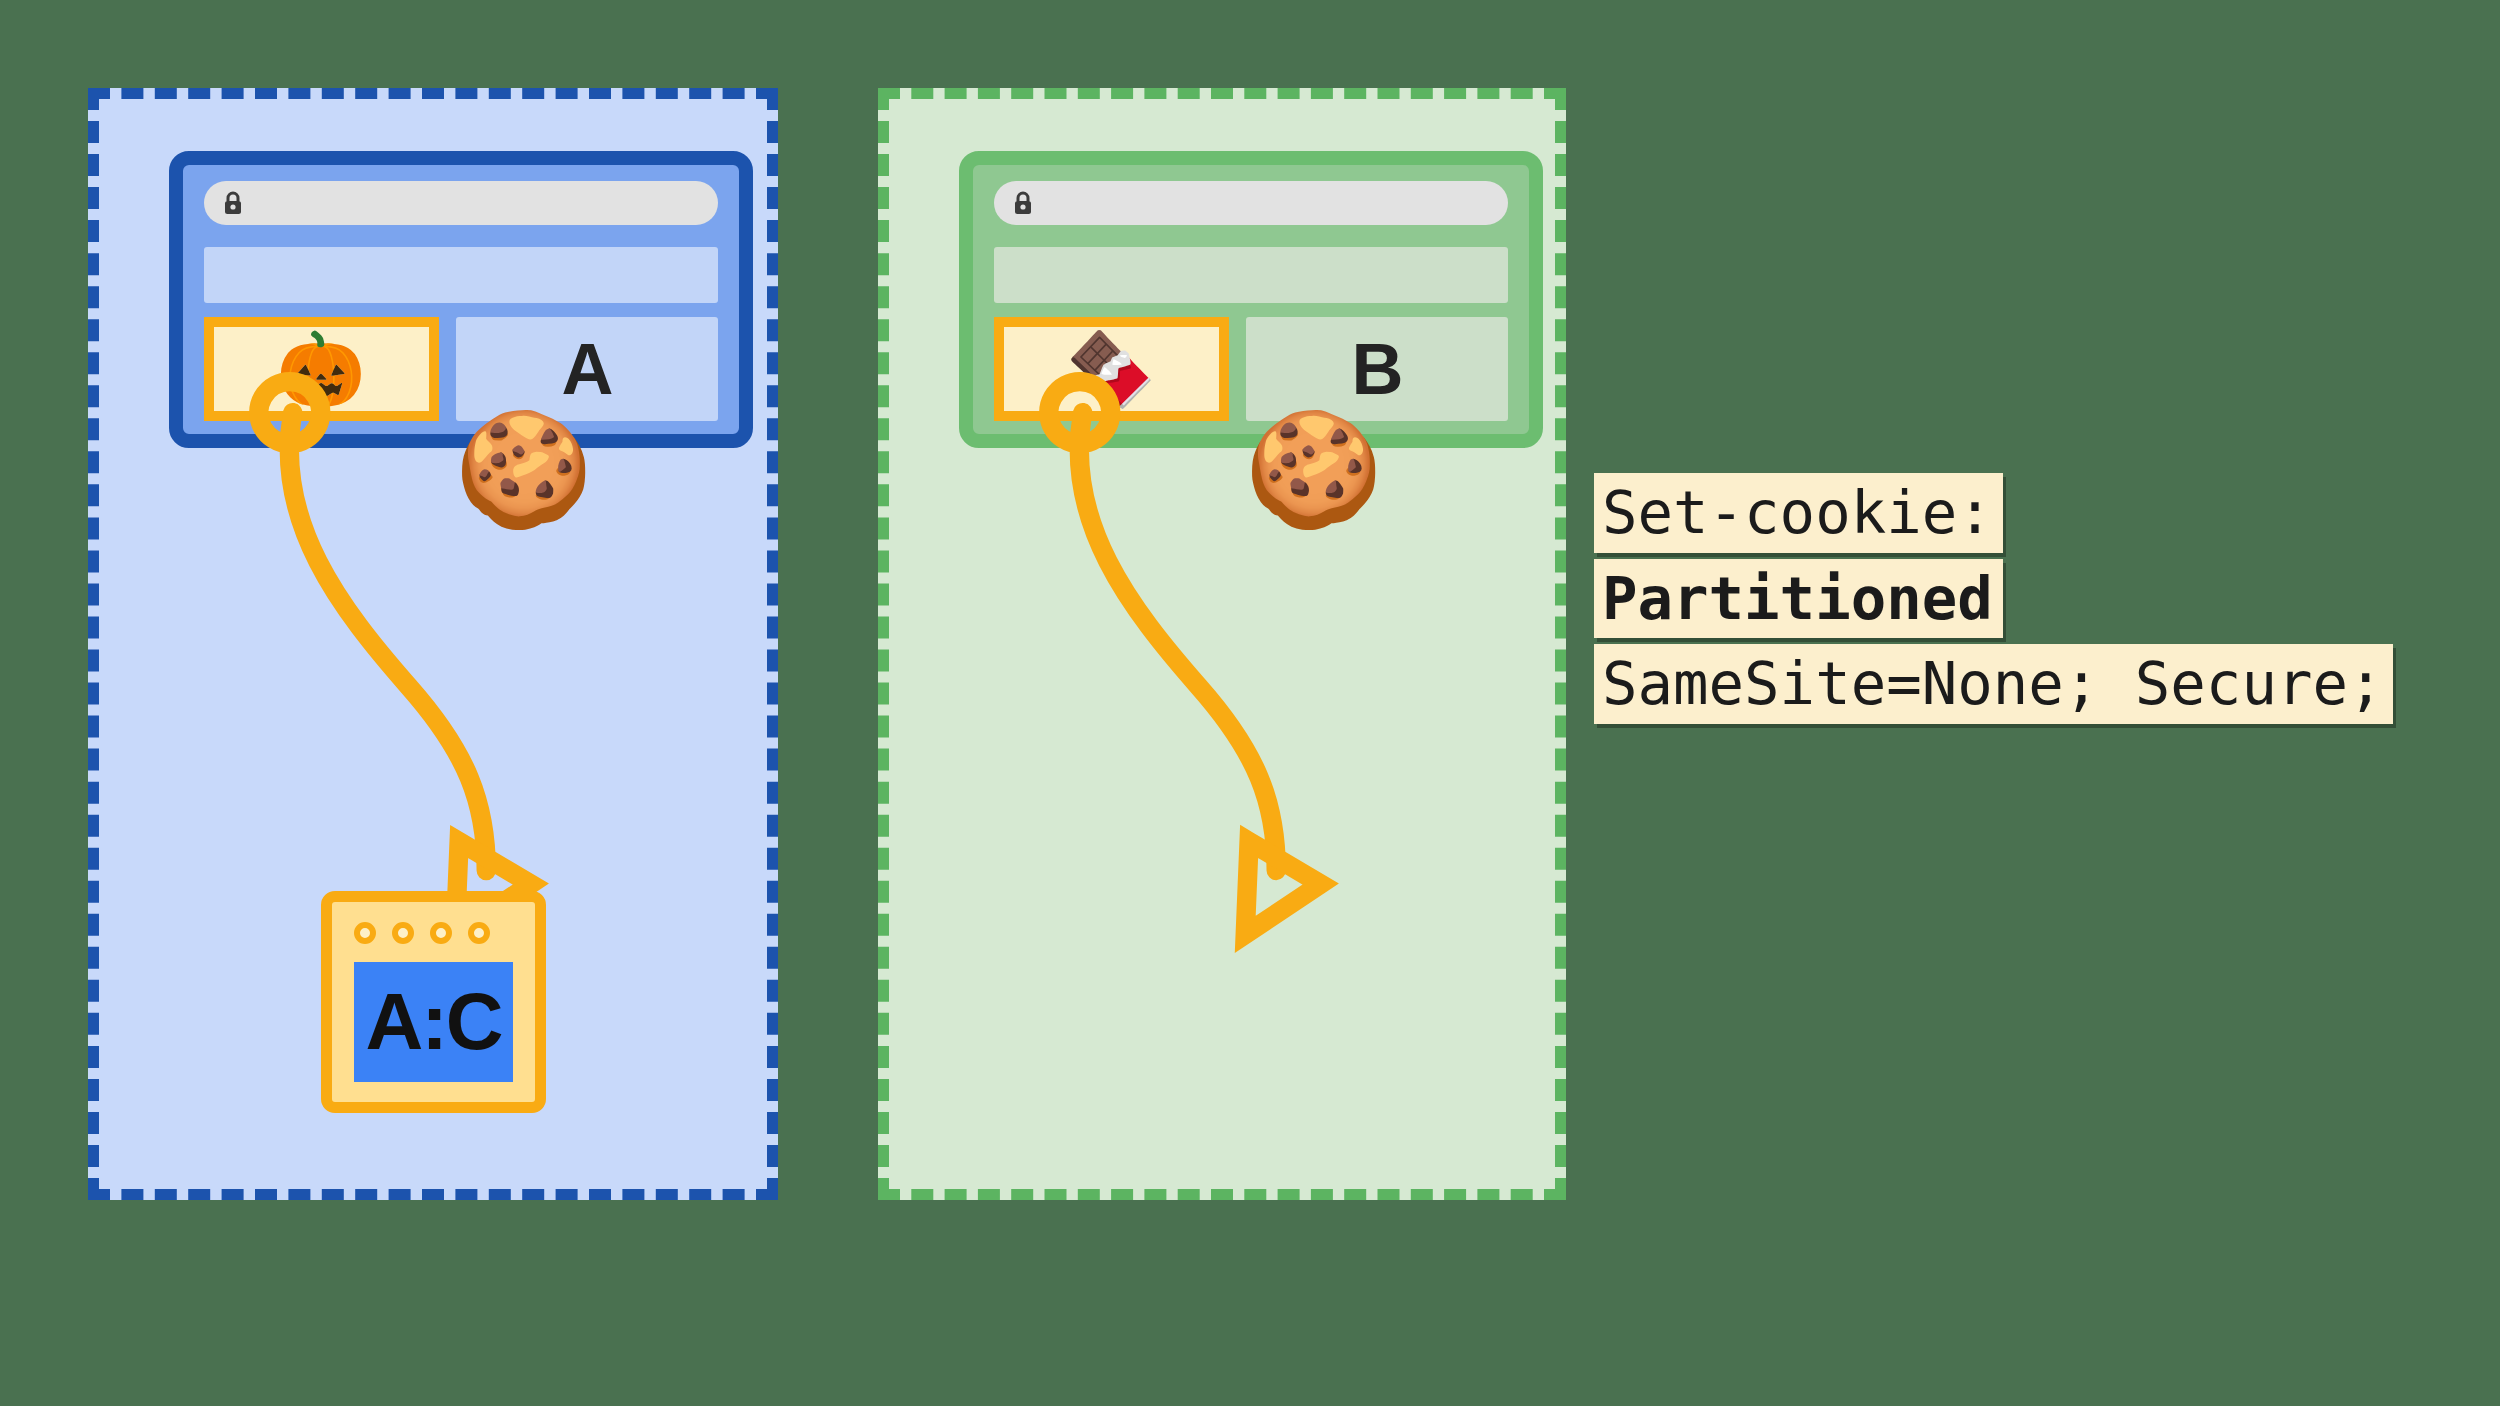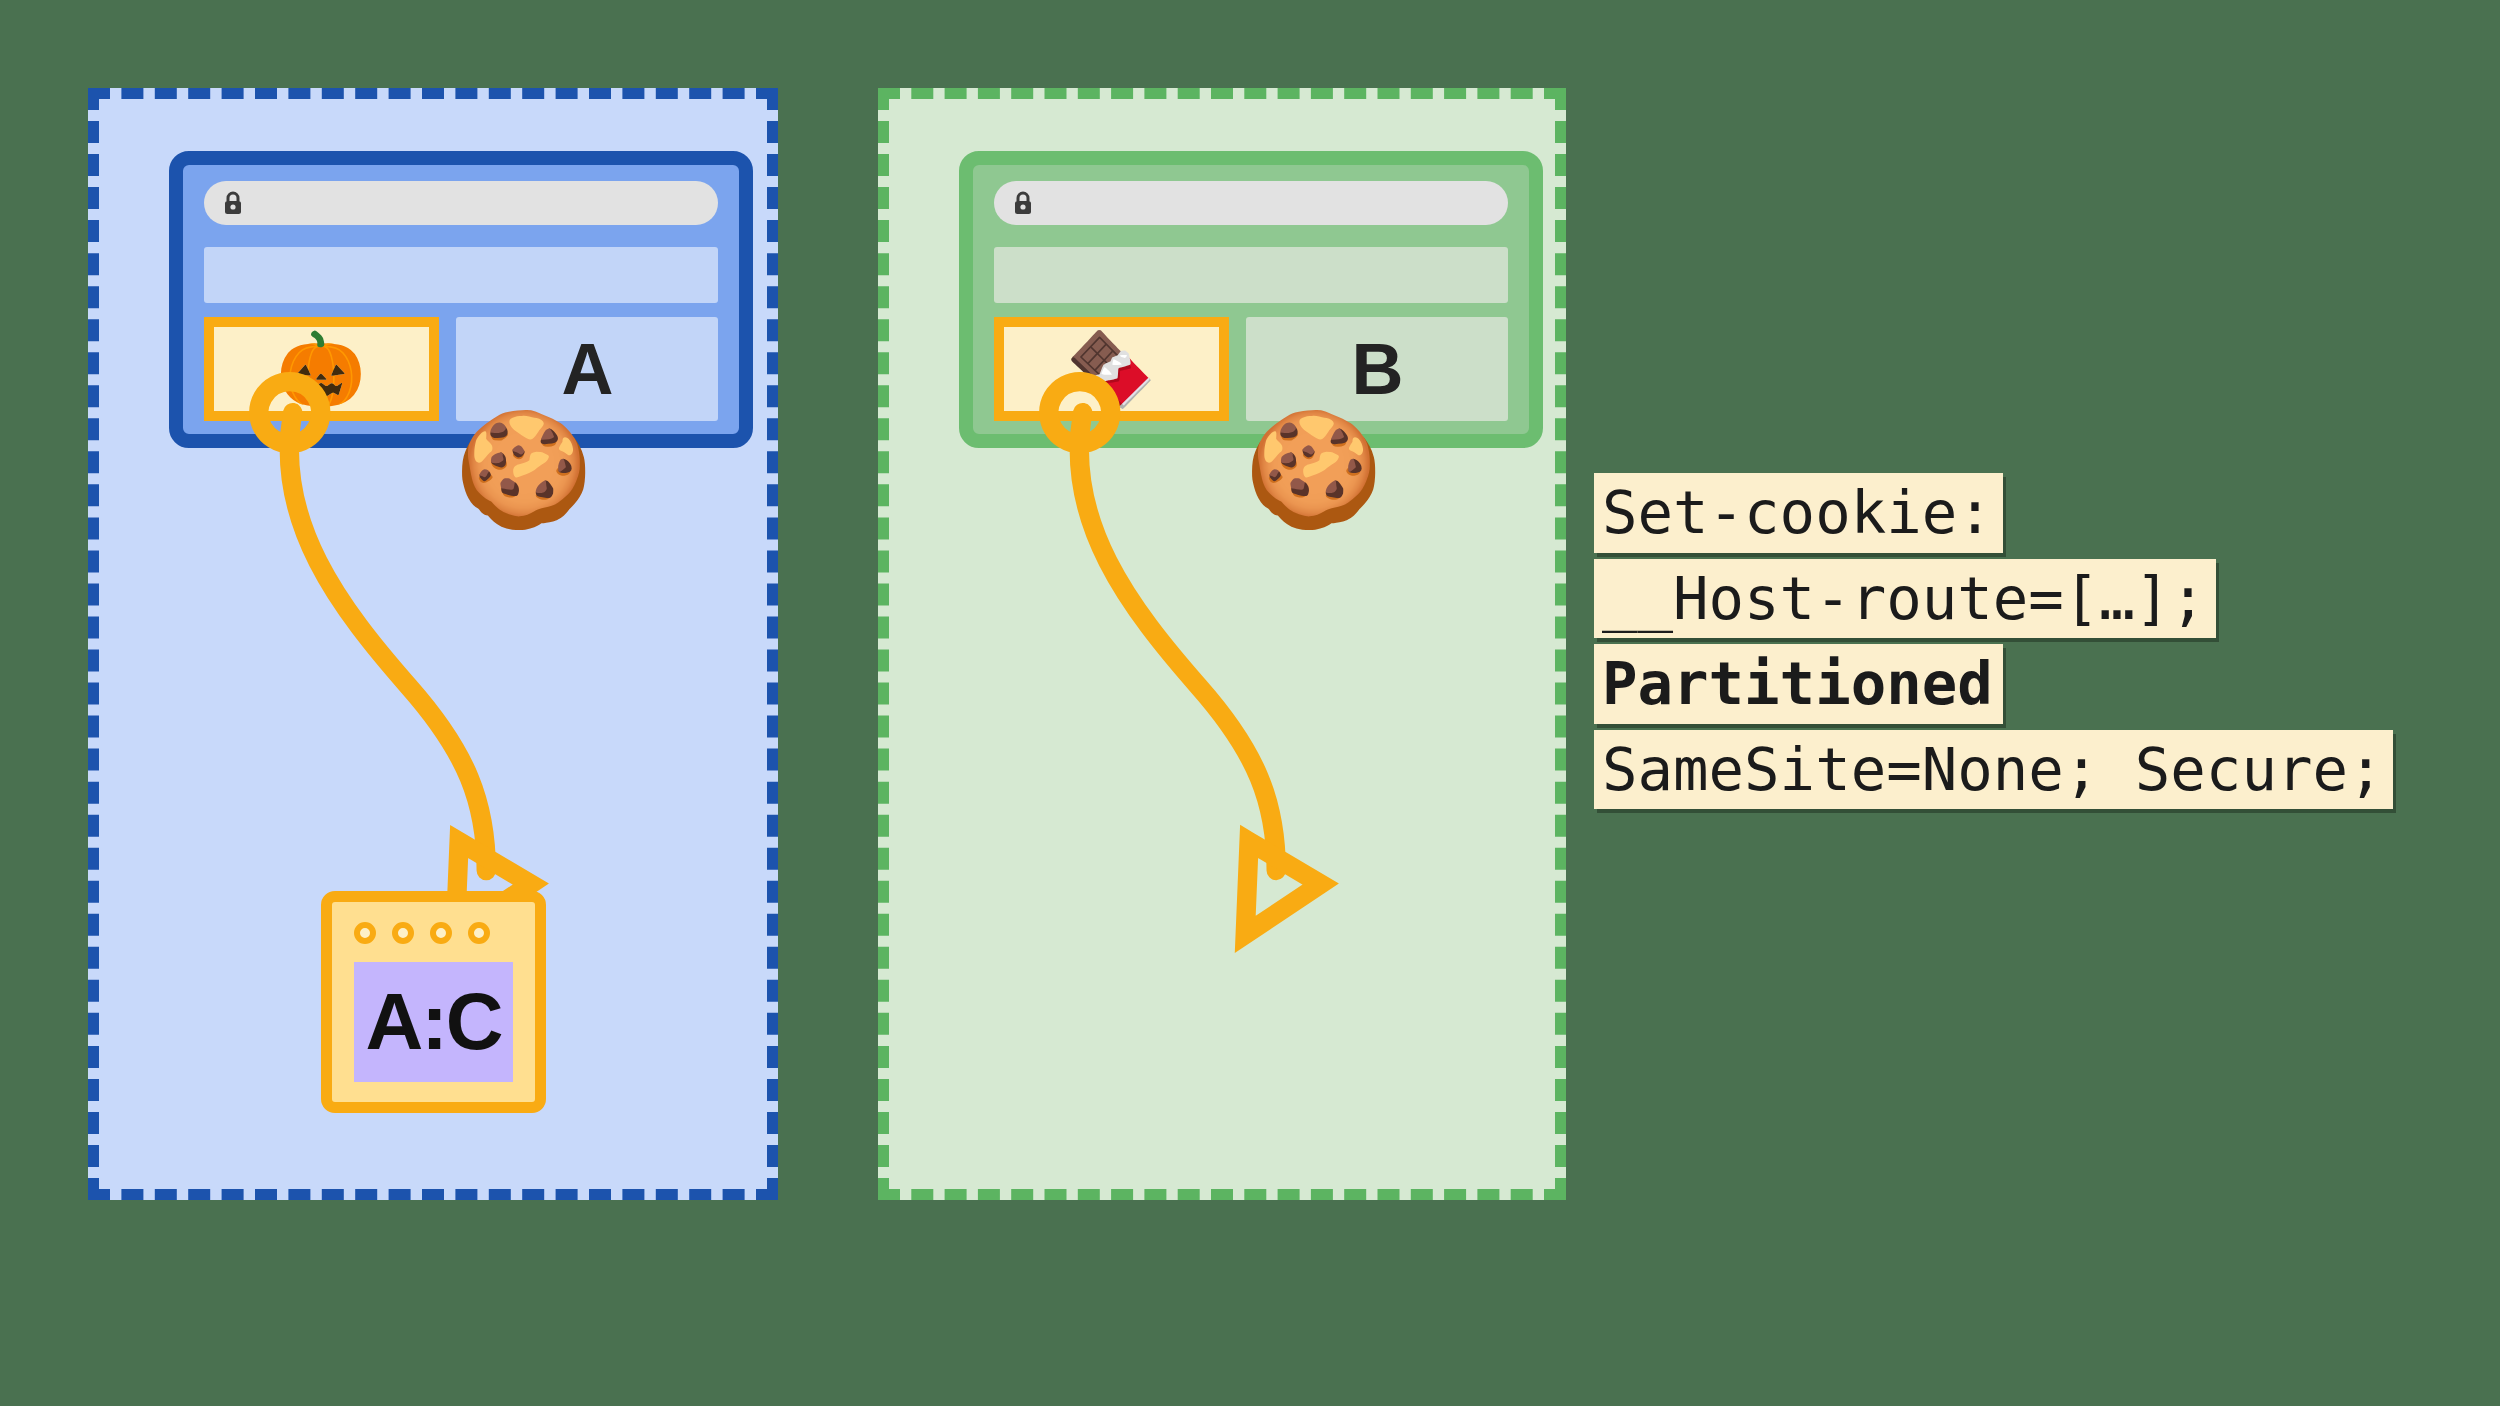--- a/index.html
+++ b/index.html
@@ -194,21 +194,21 @@
     box-sizing: border-box;
     border: 6px solid #f9ab13;
     background: #fdf0c8;
   }
   .storage-screen {
     position: absolute;
     left: 22px;
     right: 22px;
     top: 60px;
     bottom: 20px;
-    background: #c4b5fd;
+    background: #3b82f6;
     display: flex;
     align-items: center;
     justify-content: center;
   }
   .storage-screen span {
     font-size: 80px;
     font-weight: bold;
     color: #111111;
     line-height: 1;
     letter-spacing: -2px;
@@ -327,18 +327,17 @@
       </g>
       <path d="M372 760 L446 804 L368 856 Z" fill="none" stroke="#f9ab13" stroke-width="20" stroke-linejoin="miter"></path>
     </svg>
 
     <span class="cookie">🍪</span>
 
   </div>
 
   <div class="code-block">
     <div class="code-line">Set-cookie:</div>
-    <div class="code-line">__Host-route=[…];</div>
     <div class="code-line bold">Partitioned</div>
     <div class="code-line">SameSite=None; Secure;</div>
   </div>
 
 </div>
 
 </body></html>

